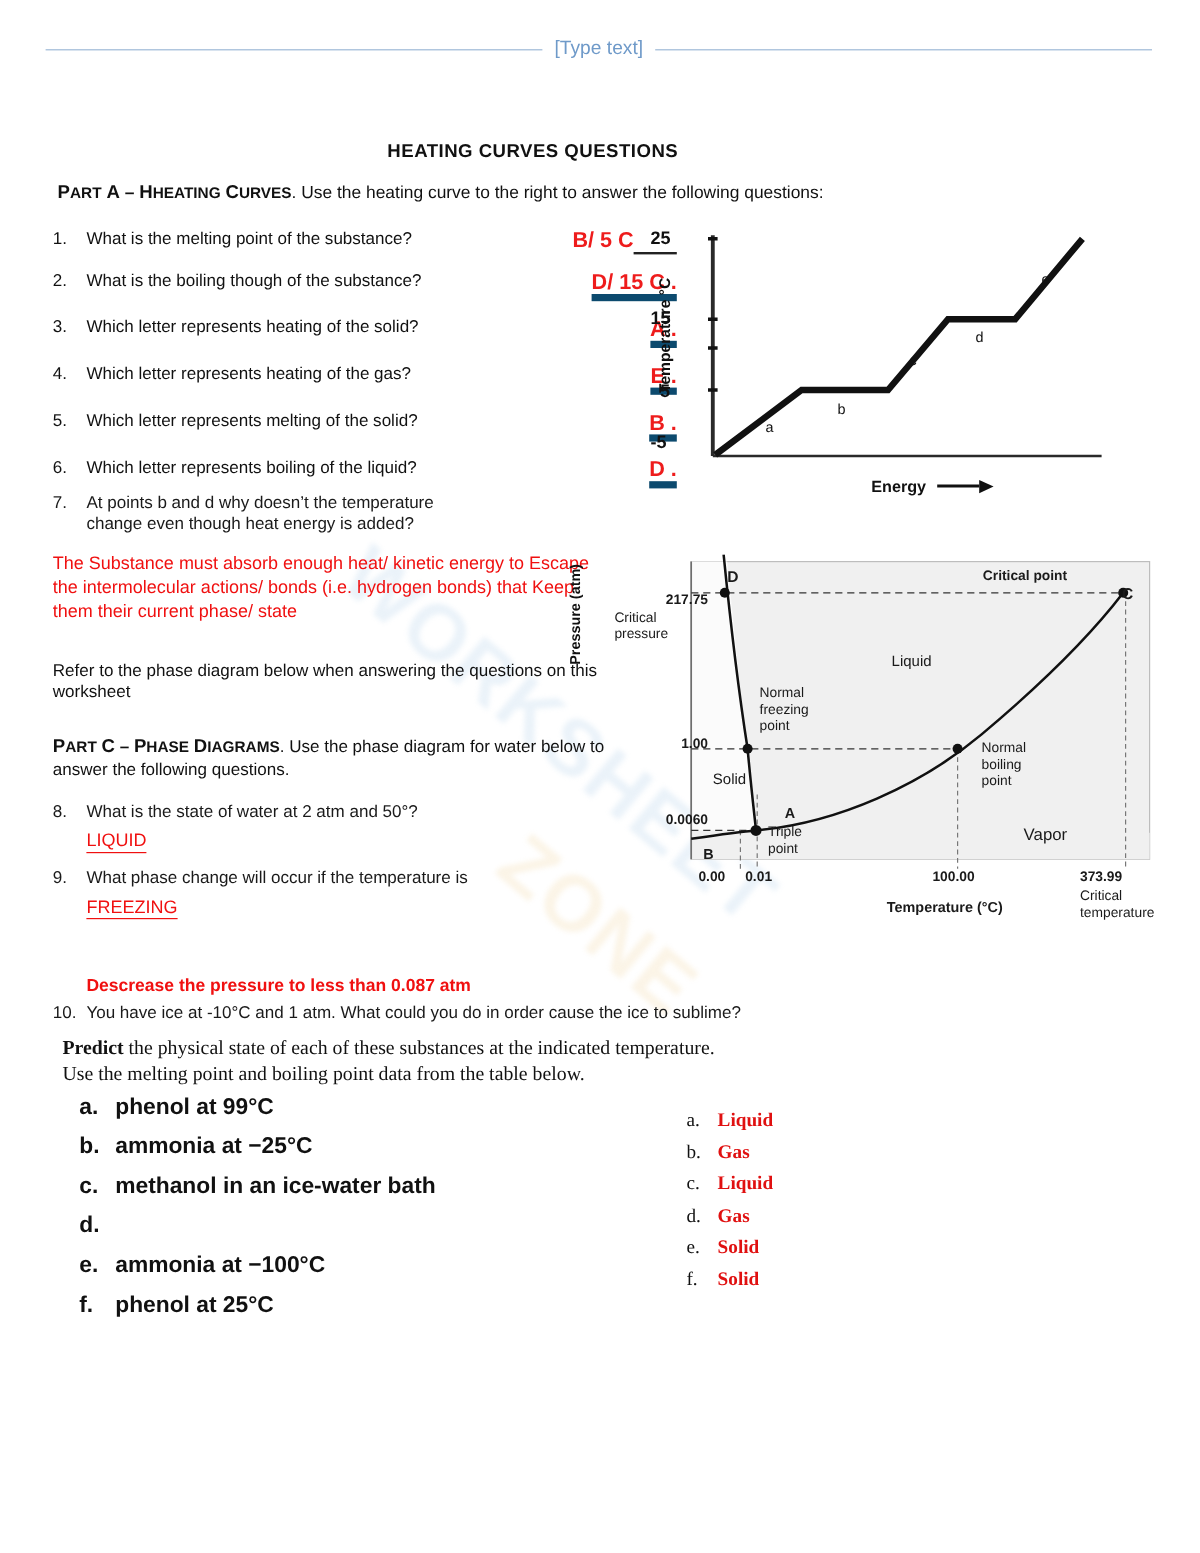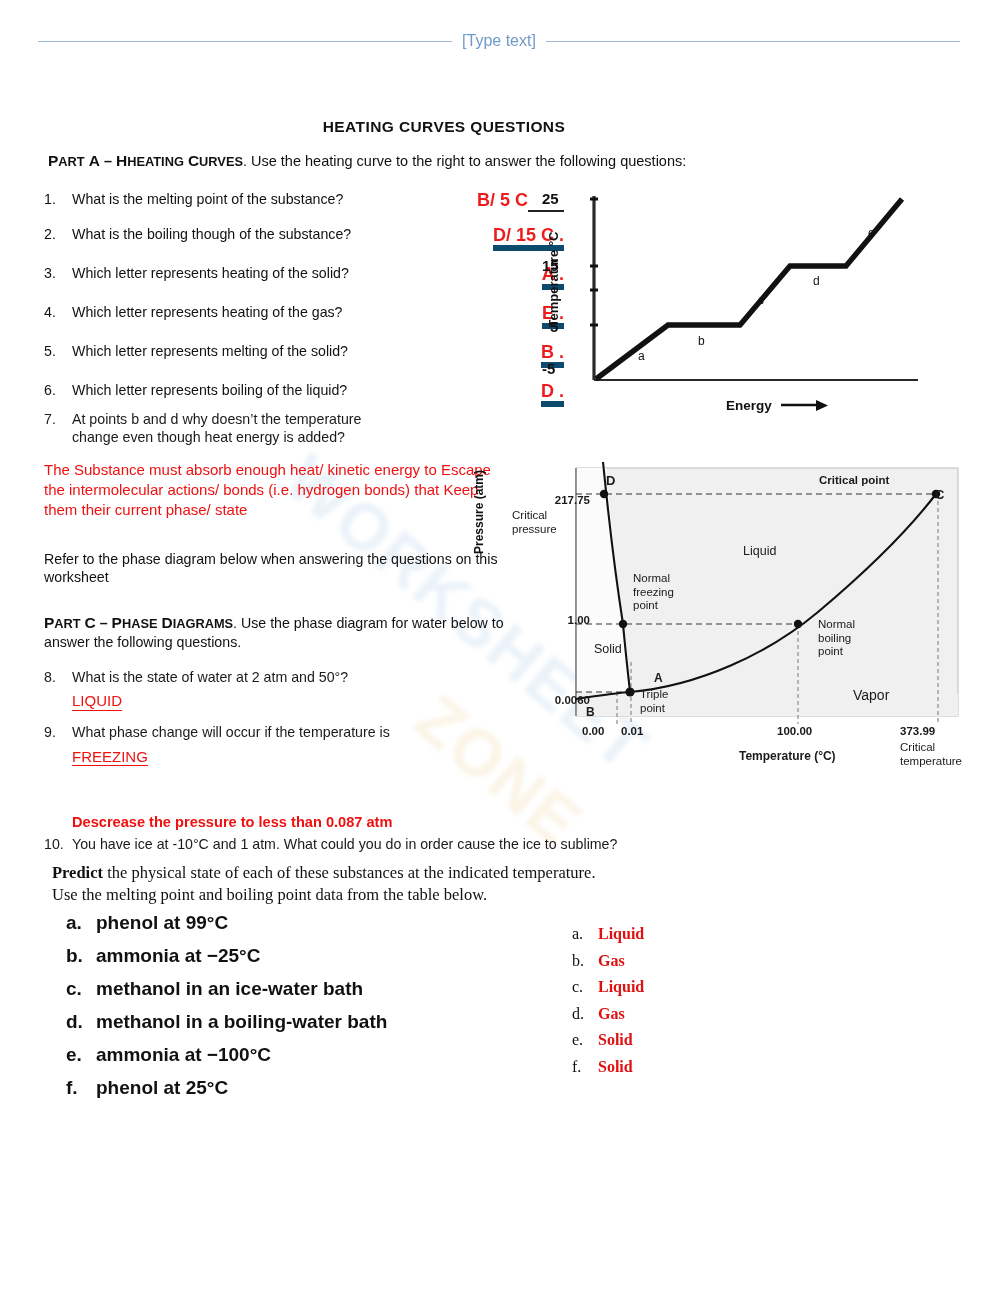--- a/index.html
+++ b/index.html
@@ -253,21 +253,20 @@
     <div class="sub-item">
         <span class="lt">b.</span>
         <span>ammonia at −25°C</span>
       </div>
     <div class="sub-item">
         <span class="lt">c.</span>
         <span>methanol in an ice-water bath</span>
       </div>
     <div class="sub-item">
         <span class="lt">d.</span>
-        <span>methanol in a boiling-water bath</span>
       </div>
     <div class="sub-item">
         <span class="lt">e.</span>
         <span>ammonia at −100°C</span>
       </div>
     <div class="sub-item">
         <span class="lt">f.</span>
         <span>phenol at 25°C</span>
       </div>
   </div>
@@ -331,21 +330,21 @@
   </div>
 
   <div class="fig2">
     <div class="ytitle">Pressure (atm)</div>
 
     
     <div class="plab bold" style="left:14px;top:32px;width:78px;text-align:right;">217.75</div>
     <div class="plab" style="left:14px;top:47px;width:78px;text-align:left;">Critical</div>
     <div class="plab" style="left:14px;top:61px;width:78px;text-align:left;">pressure</div>
     <div class="plab bold" style="left:14px;top:152px;width:78px;text-align:right;">1.00</div>
-    <div class="plab bold" style="left:6px;top:232px;width:86px;text-align:right;">0.0060</div>
+    <div class="plab bold" style="left:6px;top:216px;width:86px;text-align:right;">0.0060</div>
 
     
     <div class="plab bold" style="left:84px;top:263px;">0.00</div>
     <div class="plab bold" style="left:123px;top:263px;">0.01</div>
     <div class="plab bold" style="left:279px;top:263px;">100.00</div>
     <div class="plab bold" style="left:402px;top:263px;">373.99</div>
     <div class="plab" style="left:402px;top:279px;">Critical</div>
     <div class="plab" style="left:402px;top:293px;">temperature</div>
     <div class="plab bold" style="left:241px;top:287px;font-size:12px;">Temperature (°C)</div>
 

